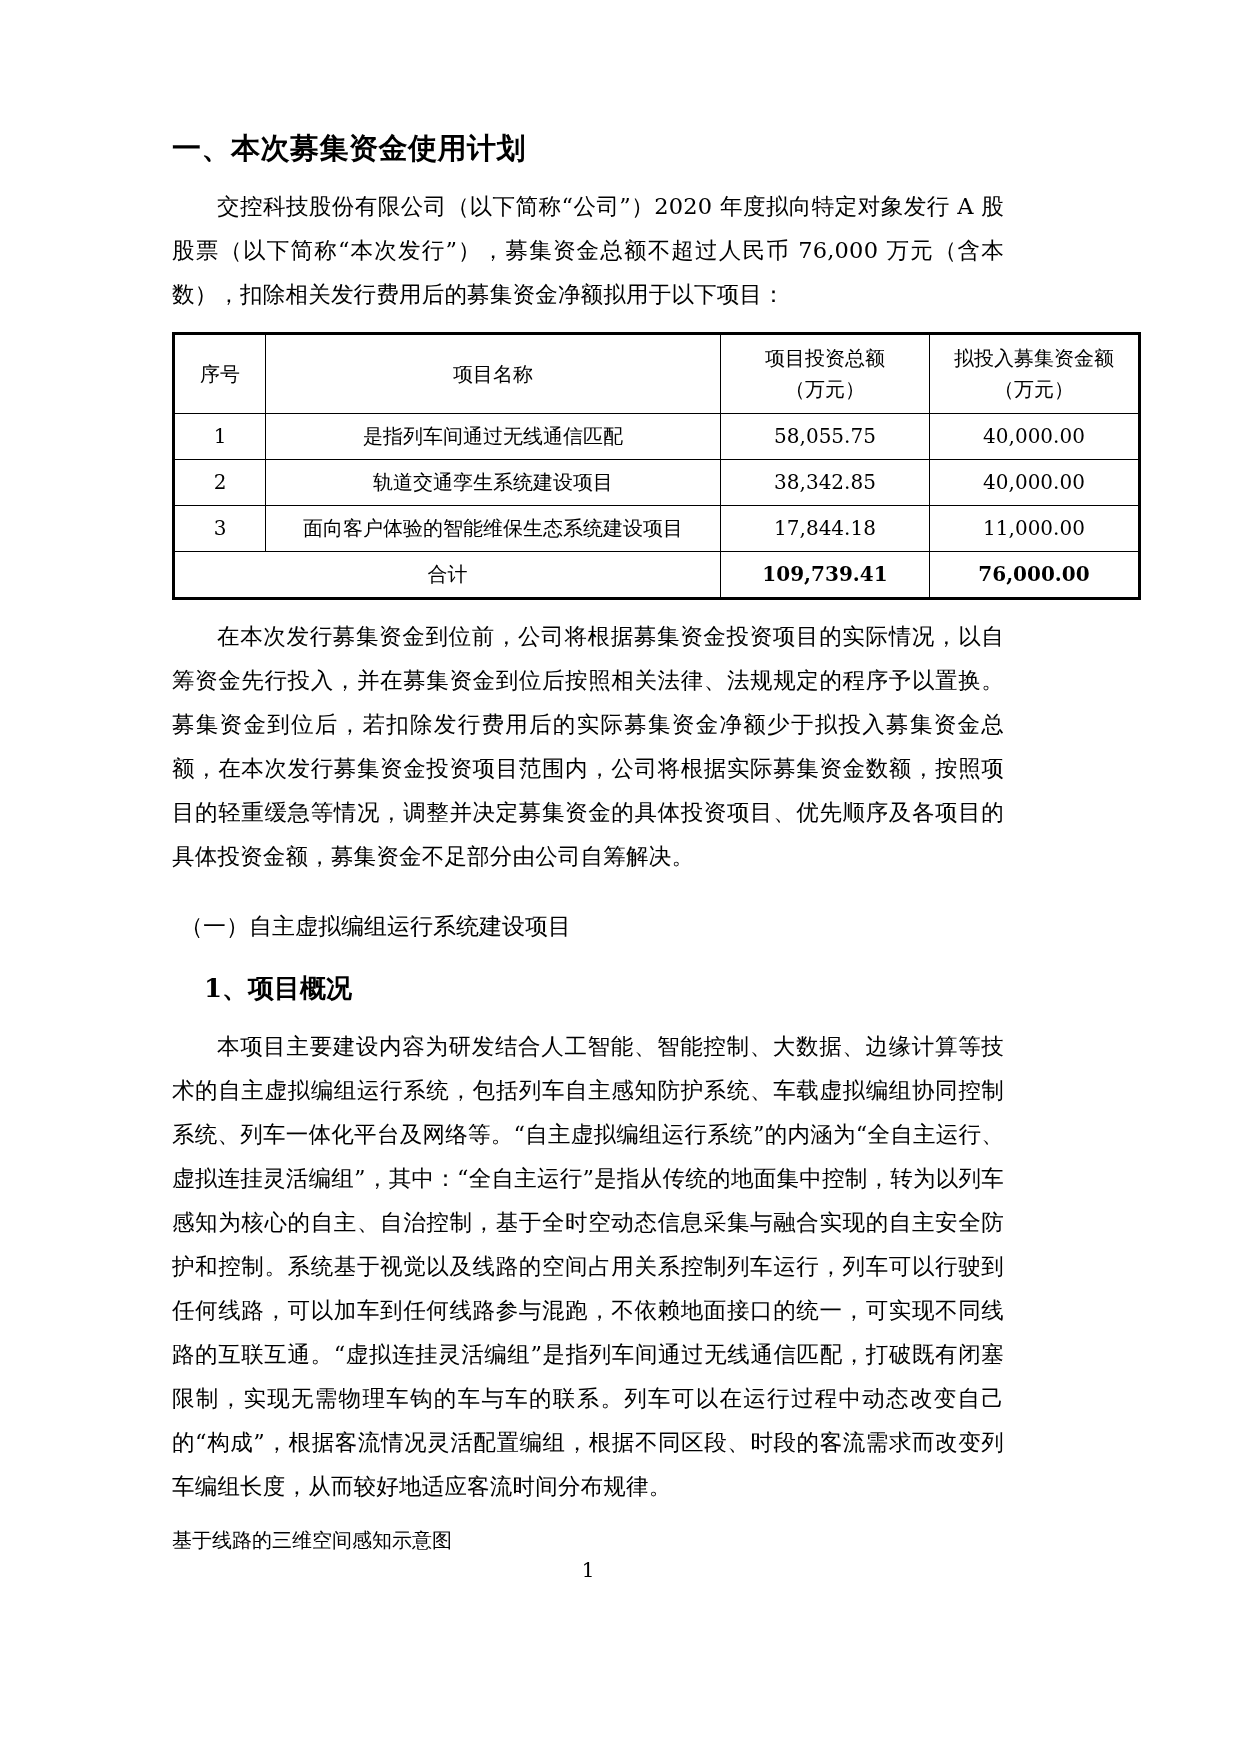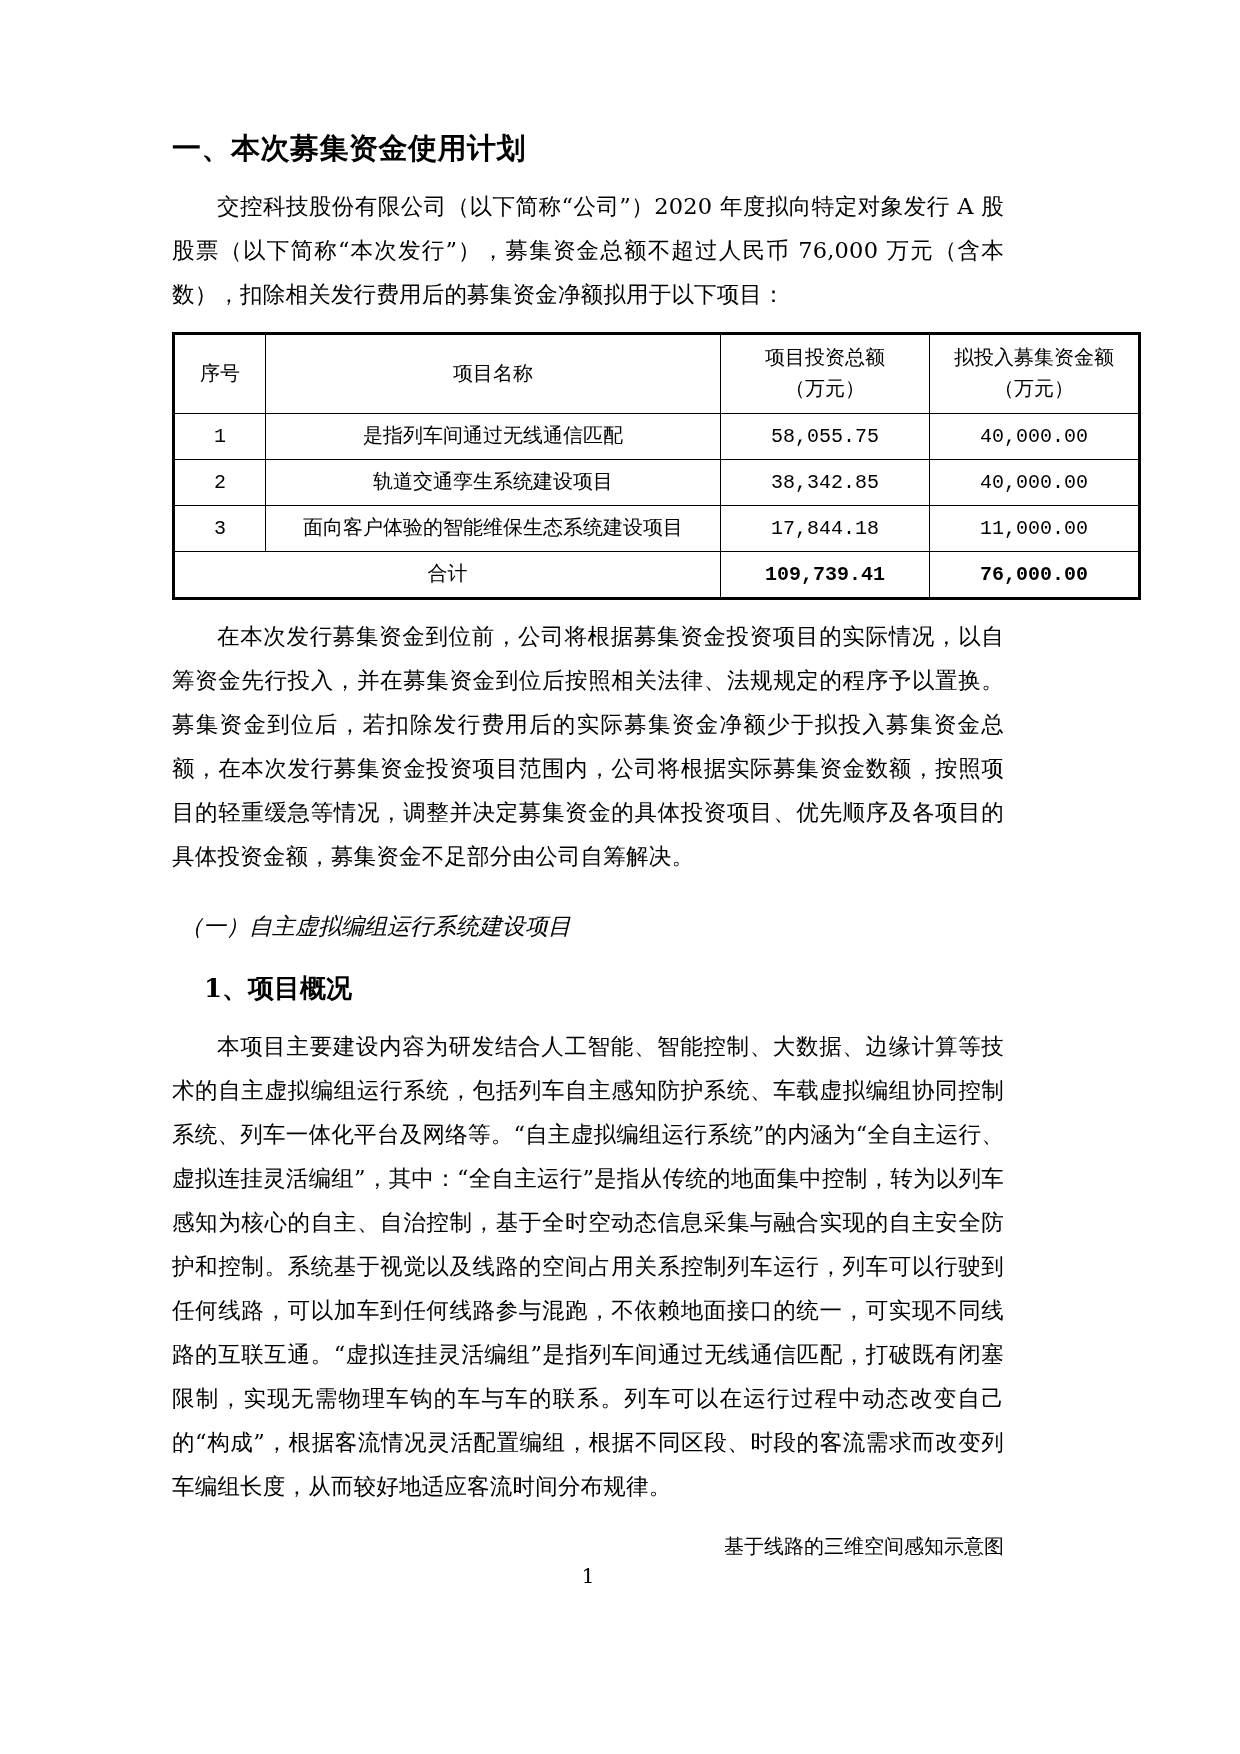--- a/index.html
+++ b/index.html
@@ -37,21 +37,20 @@
     letter-spacing: 0.5px;
     line-height: 1.25;
     margin: 52px 0 0 0;
   }
   .h2 {
     font-family: "DejaVu Sans", "Liberation Sans", sans-serif;
     font-size: 23px;
     font-weight: normal;
     line-height: 1.3;
     margin: 34px 0 0 8px;
-    font-style: italic;
   }
   .h3 {
     font-family: "DejaVu Serif", "Liberation Serif", serif;
     font-size: 26px;
     font-weight: bold;
     line-height: 1.3;
     margin: 30px 0 0 32px;
   }
   p.body {
     font-size: 22.5px;
@@ -64,21 +63,20 @@
   }
   p.tight {
     margin-top: 14px;
   }
   table.fundtable {
     border-collapse: collapse;
     width: 100%;
     margin-top: 16px;
     table-layout: fixed;
     border: 3px solid #000;
-    font-family: Liberation Mono, monospace;
   }
   table.fundtable td,
   table.fundtable th {
     border: 1px solid #000;
     font-weight: normal;
     font-size: 20px;
     text-align: center;
     vertical-align: middle;
     padding: 0 6px;
     line-height: 1.55;
@@ -98,23 +96,23 @@
   td.col-amt { width: 196px; }
   td.col-raise { width: 196px; }
   td.total-label {
     text-align: center;
     font-size: 20px;
   }
   tr.total-row td { font-weight: bold; height: 50px; }
   tr.total-row td.total-label { font-weight: normal; }
   .hdr-line2 { display: block; }
   .caption {
-    text-align: right;
+    text-align: left;
     font-size: 20px;
-    margin-top: 24px;
+    margin-top: 18px;
     line-height: 1.4;
   }
   .pagenum {
     text-align: center;
     font-size: 20px;
     margin-top: 4px;
     font-family: "DejaVu Serif", "Liberation Serif", serif;
   }
 </style>
 </head>

